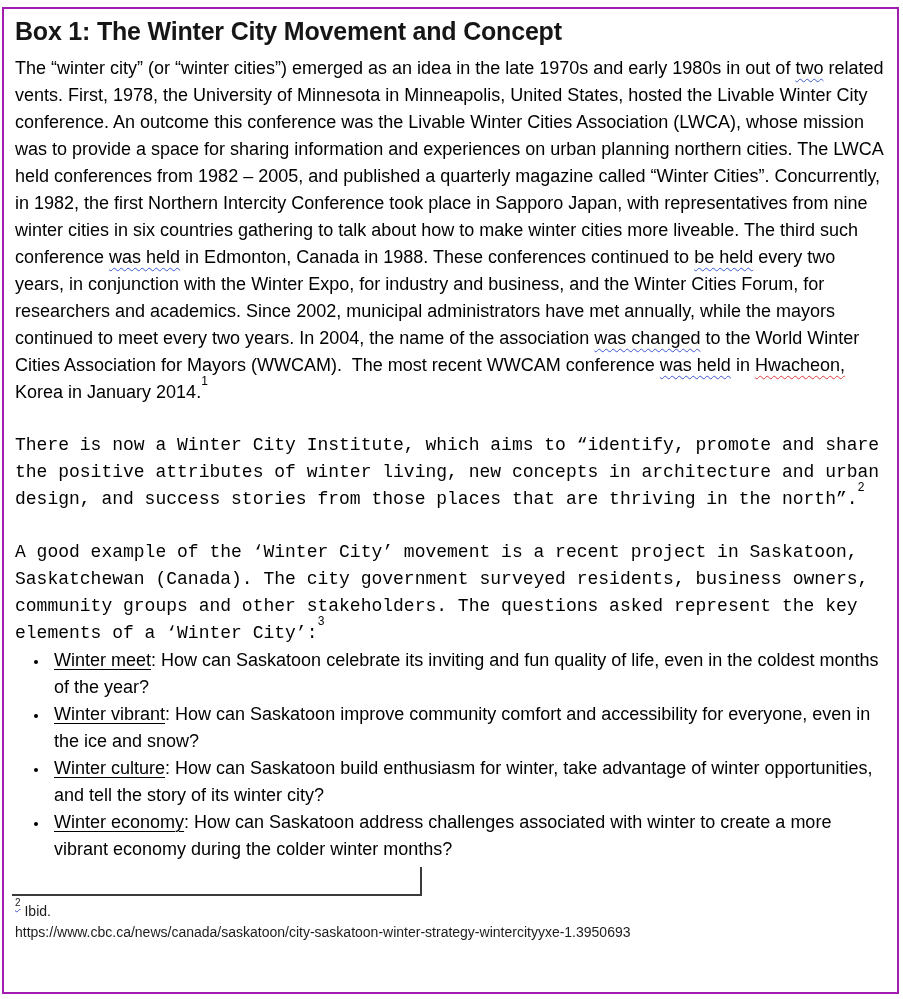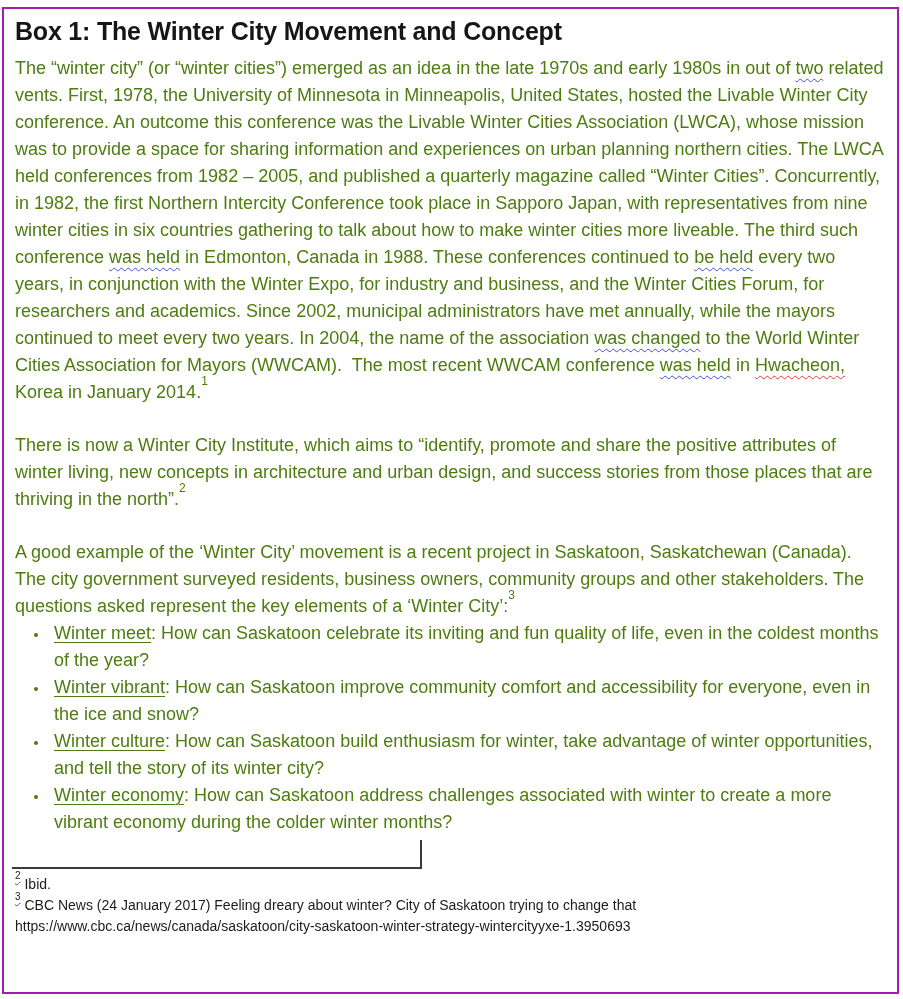--- a/index.html
+++ b/index.html
@@ -21,24 +21,24 @@
   .box-title {
     font-size: 25px;
     font-weight: 600;
     letter-spacing: -0.2px;
     color: #161616;
     margin: 2px 0 9px 0;
   }
   .body-text {
     font-size: 18px;
     line-height: 27px;
-    color: #4d7c0f;
+    color: #000000;
   }
   p.para { margin: 0; }
-  p.para + p.para { margin-top: 26px; }
+  p.para + p.para { margin-top: 26px; font-family: Liberation Mono, monospace; }
   
   .sq-blue {
     text-decoration-line: underline;
     text-decoration-style: wavy;
     text-decoration-color: #3b55d4;
     text-decoration-thickness: 1px;
     text-underline-offset: 4px;
   }
   .sq-red {
     text-decoration-line: underline;
@@ -104,17 +104,16 @@
       <li><span class="u-label">Winter vibrant</span><span>: How can Saskatoon improve community comfort and accessibility for everyone, even in the ice and snow?</span></li>
       <li><span class="u-label">Winter culture</span><span>: How can Saskatoon build enthusiasm for winter, take advantage of winter opportunities, and tell the story of its winter city?</span></li>
       <li><span class="u-label">Winter economy</span><span>: How can Saskatoon address challenges associated with winter to create a more vibrant economy during the colder winter months?</span></li>
     </ul>
   </div>
 
   <div class="footnote-sep"></div>
 
   <div class="footnotes">
     <div><sup class="fn-ref sq-blue">2</sup><span> Ibid.</span></div>
-    <div><sup class="fn-ref sq-blue">3</sup><span> CBC News (24 January 2017) Feeling dreary about winter? City of Saskatoon trying to change that</span></div>
     <div><span>https://www.cbc.ca/news/canada/saskatoon/city-saskatoon-winter-strategy-wintercityyxe-1.3950693</span></div>
   </div>
 
 </div>
 
 </body></html>

